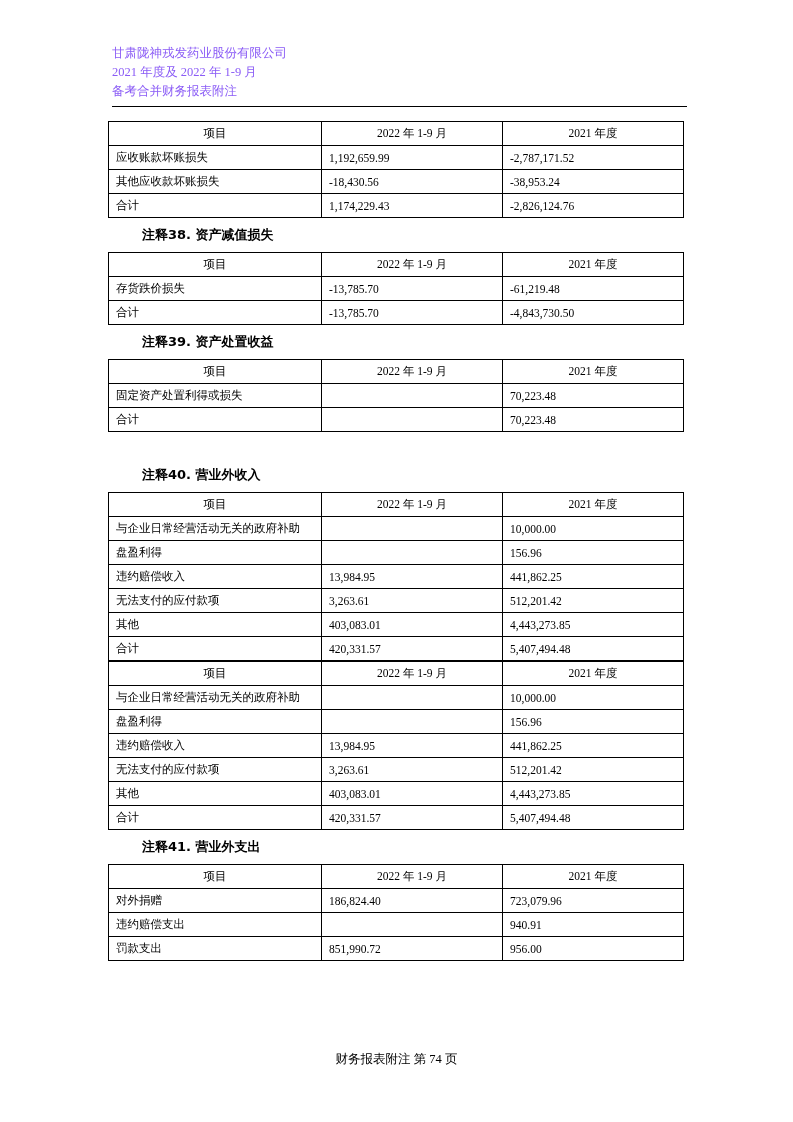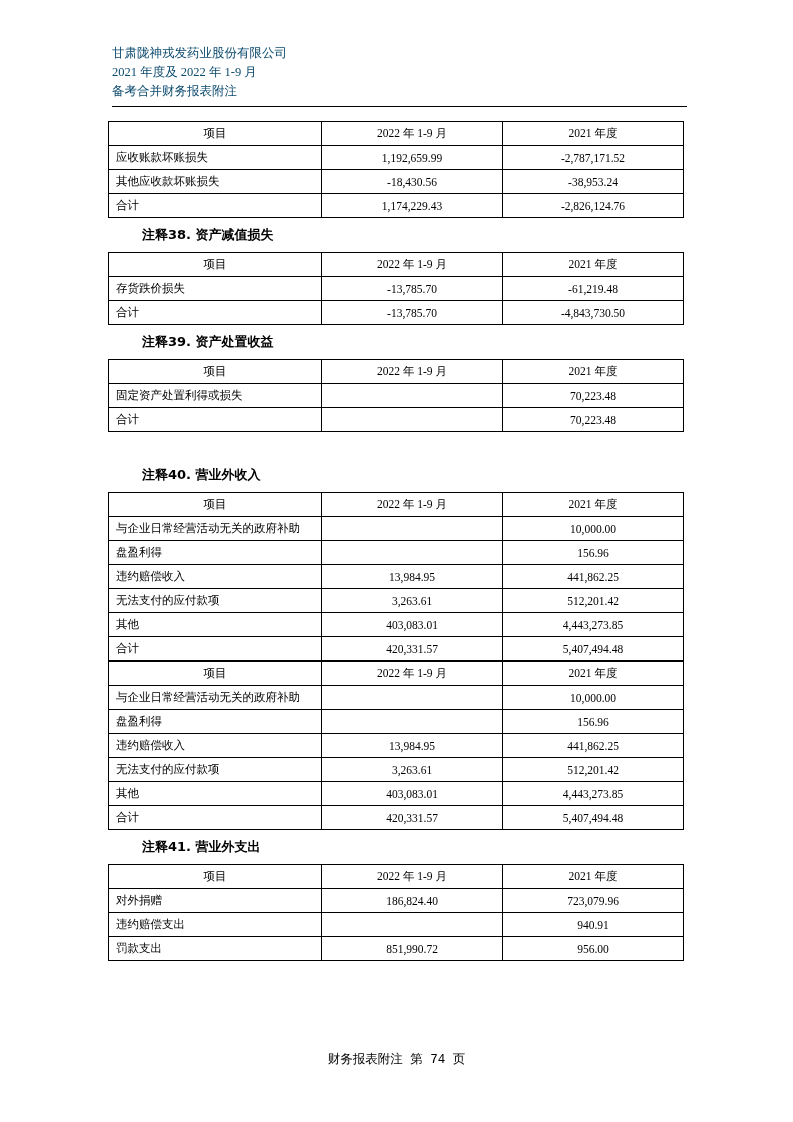--- a/index.html
+++ b/index.html
@@ -19,21 +19,21 @@
     position: relative;
     width: 793px;
     height: 1122px;
     box-sizing: border-box;
     padding: 44px 72px 0 108px;
   }
   
   .doc-header {
     font-size: 12.5px;
     line-height: 19px;
-    color: #0c4a6e;
+    color: #8b5cf6;
     padding-bottom: 5px;
     border-bottom: 1.2px solid #000;
     width: 575px;
     margin-left: 4px;
   }
   .doc-header div {
     white-space: nowrap;
   }
   
   table.fin {
@@ -52,21 +52,21 @@
     overflow: hidden;
   }
   table.fin th {
     text-align: center;
   }
   td.label {
     text-align: left;
     font-family: Liberation Mono, monospace;
   }
   td.num {
-    text-align: center;
+    text-align: left;
   }
   td.total-label {
   }
   
   .col-item { width: 213px; }
   .col-v1 { width: 181px; }
   .col-v2 { width: 181px; }
 
   
   .section-title {
@@ -93,21 +93,21 @@
   .gap-26 { height: 26px; }
 
   
   .footer {
     position: absolute;
     left: 0;
     right: 0;
     bottom: 54px;
     text-align: center;
     font-size: 12.5px;
-    font-family: Liberation Mono, monospace;
+    font-family: Liberation Serif, serif;
   }
 </style>
 </head>
 <body>
 
 <div class="page">
 
   <div class="doc-header">
     <div>甘肃陇神戎发药业股份有限公司</div>
     <div>2021 年度及 2022 年 1-9 月</div>

